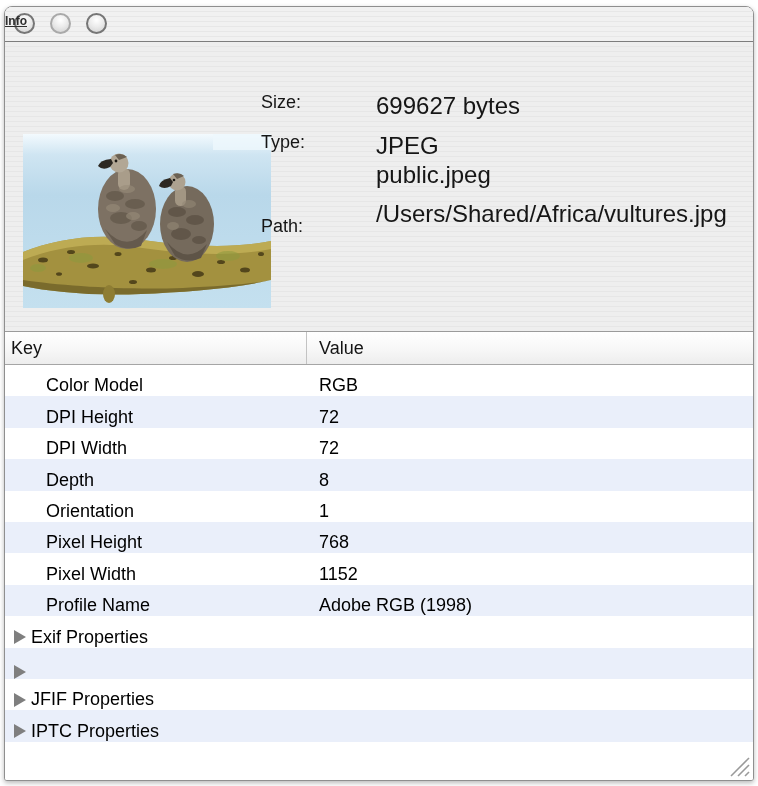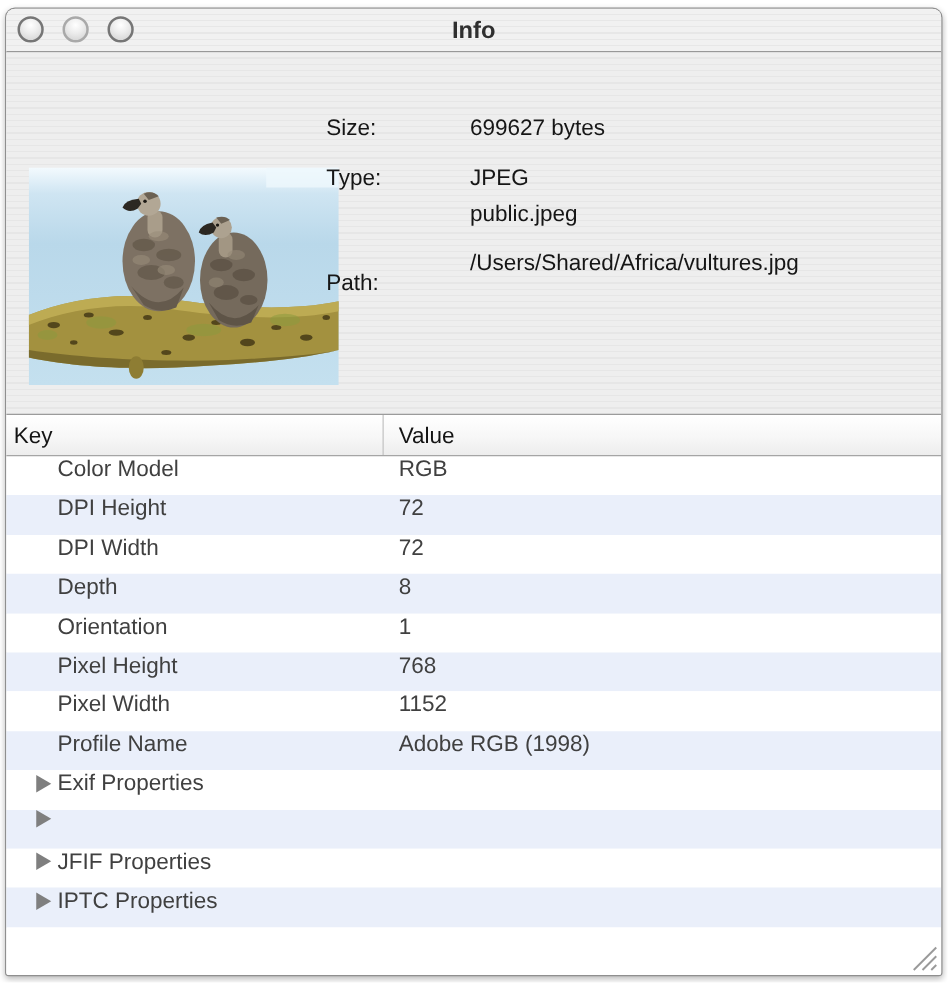--- a/index.html
+++ b/index.html
@@ -21,56 +21,56 @@
     background:repeating-linear-gradient(to bottom,#f1f1f1 0 4px,#e7e7e7 4px 5px),#ececec;
   }
   .traffic-lights{position:absolute;left:9px;top:6px;display:flex;gap:15px;}
   .tl{
     width:21px;height:21px;border-radius:50%;box-sizing:border-box;
     background:radial-gradient(circle at 50% 30%,#ffffff 0%,#ececec 45%,#cfcfcf 100%);
     border:2.5px solid #767676;cursor:pointer;
   }
   .tl.mid{border-color:#a9a9a9;}
   .title{
-    position:absolute;left:0;right:0;top:7px;text-align:center;
-    font-size:19px;font-weight:bold;color:#2f2f2f;
+    position:absolute;left:0;right:0;top:7px;
+    font-size:12px;font-weight:bold;color:#2f2f2f;text-decoration:underline;
   }
   
   .top-section{
     position:relative;flex:0 0 289px;border-bottom:1px solid #9b9b9b;
     background:repeating-linear-gradient(to bottom,#eeeeee 0 4px,#e6e6e6 4px 5px),#ebebeb;
   }
   .thumb{
     position:absolute;left:18px;top:92px;width:248px;height:174px;display:block;
   }
   .meta-label{
     position:absolute;left:256px;width:107px;text-align:left;
     font-size:18px;color:#161616;white-space:nowrap;
   }
   .meta-value{
-    position:absolute;left:371px;font-size:18px;color:#161616;white-space:nowrap;
+    position:absolute;left:371px;font-size:24px;color:#161616;white-space:nowrap;
   }
   
   .thead{
     position:relative;flex:0 0 32px;border-bottom:1px solid #a5a5a5;
     background:linear-gradient(to bottom,#ffffff 0%,#f7f7f7 55%,#ededed 100%);
     display:flex;align-items:center;
   }
   .th-key{width:302px;box-sizing:border-box;padding-left:6px;
     border-right:1px solid #c3c3c3;height:100%;display:flex;align-items:center;
     font-size:18px;color:#141414;}
   .th-value{flex:1;padding-left:12px;font-size:18px;color:#141414;
     height:100%;display:flex;align-items:center;}
   .tbody{flex:0 0 auto;display:flex;flex-direction:column;}
-  .trow{height:31.4px;display:flex;align-items:flex-start;font-size:18px;color:#404040;}
+  .trow{height:31.4px;display:flex;align-items:flex-end;font-size:18px;color:#000000;}
   .trow:nth-child(even){background:#eaeffa;}
   .trow:nth-child(odd){background:#ffffff;}
   .cell-key{width:302px;box-sizing:border-box;padding-left:41px;white-space:nowrap;}
   .cell-value{flex:1;box-sizing:border-box;padding-left:12px;white-space:nowrap;}
-  .group-key{width:100%;box-sizing:border-box;padding-left:24px;display:flex;
+  .group-key{width:100%;box-sizing:border-box;padding-left:9px;display:flex;
     align-items:center;gap:5px;white-space:nowrap;}
   .disclosure{
     width:0;height:0;flex:0 0 auto;
     border-left:12px solid #7f7f7f;border-top:7px solid transparent;
     border-bottom:7px solid transparent;cursor:pointer;
   }
   .tfill{flex:1;background:#ffffff;position:relative;}
   .grip{position:absolute;right:3px;bottom:3px;width:22px;height:22px;cursor:nwse-resize;}
 </style>
 </head>

